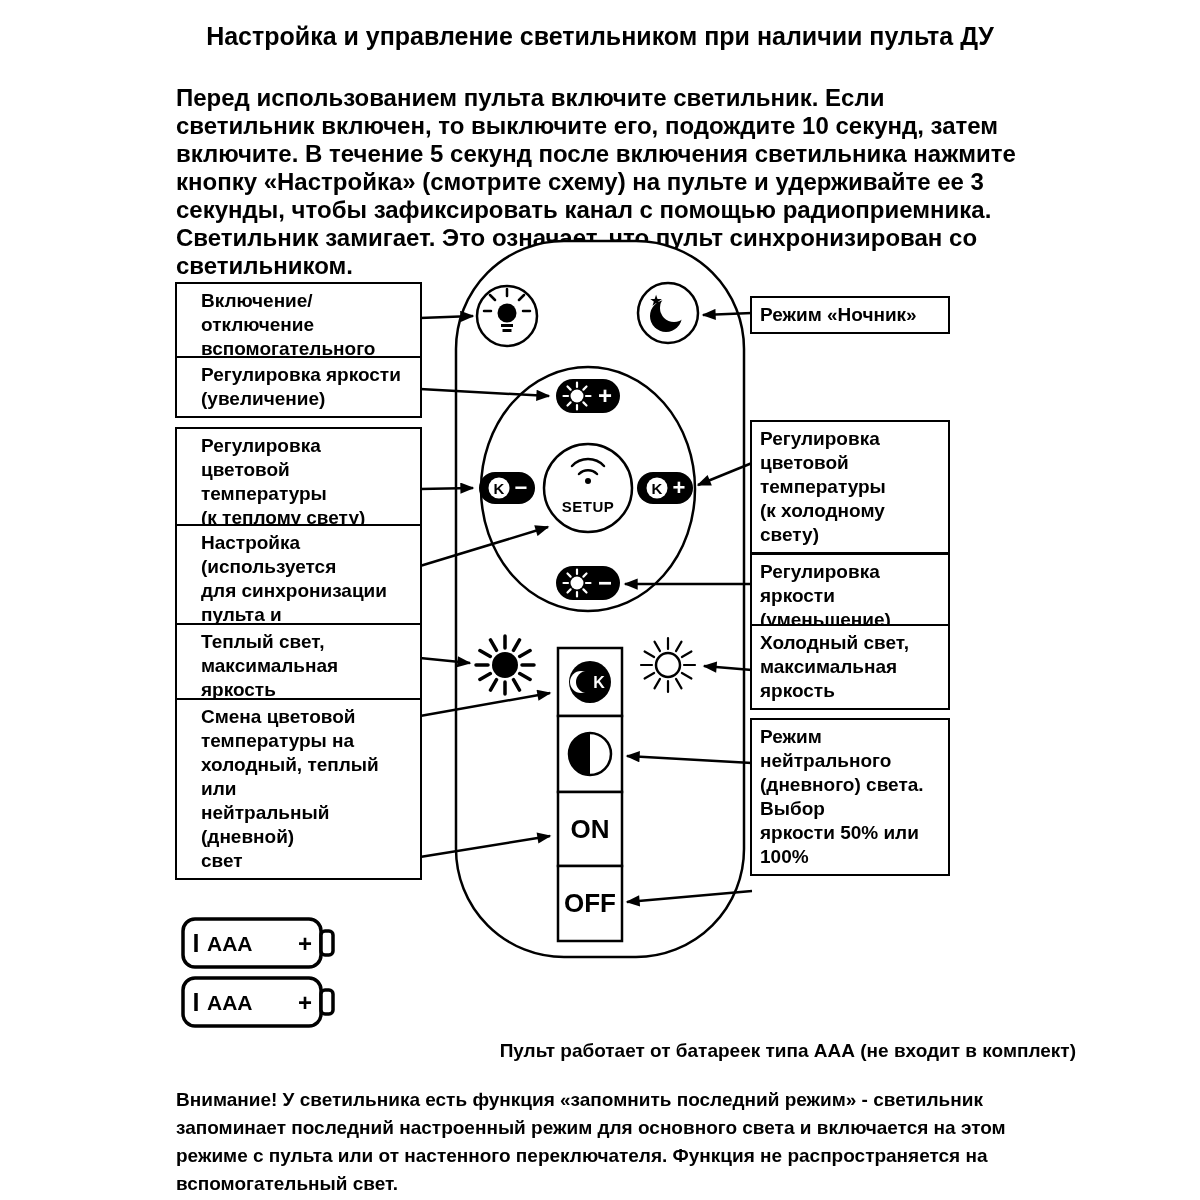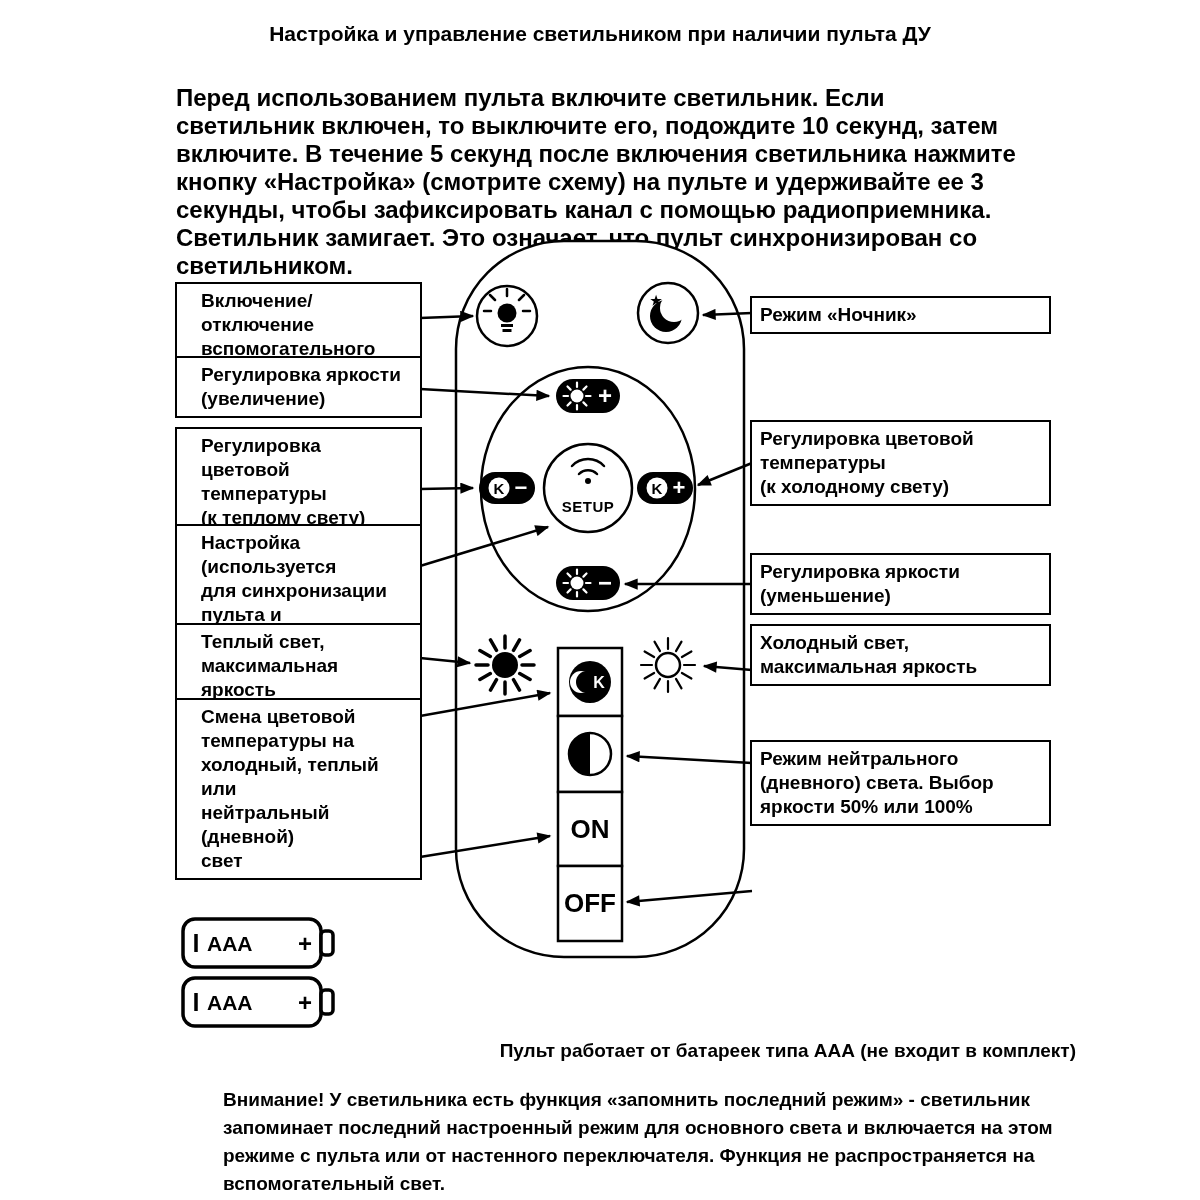--- a/index.html
+++ b/index.html
@@ -1,25 +1,25 @@
 <!DOCTYPE html>
 <html><head>
 <meta charset="utf-8">
 <style>
   html,body { margin:0; padding:0; background:#fff; }
   body { font-family:"Liberation Sans", sans-serif; font-weight:bold; color:#000; }
   .page { position:relative; width:1200px; height:1200px; background:#fff; overflow:hidden; }
-  .title { position:absolute; left:0; top:22px; width:1200px; text-align:center; font-size:21px; }
+  .title { position:absolute; left:0; top:22px; width:1200px; text-align:center; font-size:25px; }
   .intro { position:absolute; left:176px; top:84px; width:852px; font-size:24px; line-height:28px; }
   .label-box { position:absolute; box-sizing:border-box; border:2px solid #000; background:#fff;
                font-size:19px; line-height:24px; padding:5px 8px; white-space:pre-line; z-index:2; }
   .lbox { left:175px; width:247px;padding-left:24px; }
-  .rbox { left:750px; width:301px; }
+  .rbox { left:750px; width:200px; }
   .note1 { position:absolute; left:176px; top:1040px; width:900px; font-size:19px;text-align:right; }
-  .note2 { position:absolute; left:176px; top:1086px; width:865px; font-size:19px; line-height:28px;margin-left:47px; }
+  .note2 { position:absolute; left:176px; top:1086px; width:865px; font-size:19px; line-height:28px; }
   svg.diagram { position:absolute; left:0; top:0; z-index:1; }
   svg text { font-family:"Liberation Sans", sans-serif; font-weight:bold; fill:#000; }
 </style>
 </head>
 <body>
 
 <div class="page">
 
   <div class="title">Настройка и управление светильником при наличии пульта ДУ</div>
   <div class="intro">Перед использованием пульта включите светильник. Если светильник включен, то выключите его, подождите 10 секунд, затем включите. В течение 5 секунд после включения светильника нажмите кнопку «Настройка» (смотрите схему) на пульте и удерживайте ее 3 секунды, чтобы зафиксировать канал с помощью радиоприемника. Светильник замигает. Это означает, что пульт синхронизирован со светильником.</div>
@@ -190,20 +190,20 @@
 свет</div>
 
   <div class="label-box rbox" style="top:296px">Режим «Ночник»</div>
   <div class="label-box rbox" style="top:420px">Регулировка цветовой
 температуры
 (к холодному свету)</div>
   <div class="label-box rbox" style="top:553px">Регулировка яркости
 (уменьшение)</div>
   <div class="label-box rbox" style="top:624px">Холодный свет,
 максимальная яркость</div>
-  <div class="label-box rbox" style="top:740px">Режим нейтрального
+  <div class="label-box rbox" style="top:718px">Режим нейтрального
 (дневного) света. Выбор
 яркости 50% или 100%</div>
 
   <div class="note1">Пульт работает от батареек типа ААА (не входит в комплект)</div>
   <div class="note2">Внимание! У светильника есть функция «запомнить последний режим» - светильник запоминает последний настроенный режим для основного света и включается на этом режиме с пульта или от настенного переключателя. Функция не распространяется на вспомогательный свет.</div>
 
 </div>
 
 </body></html>

